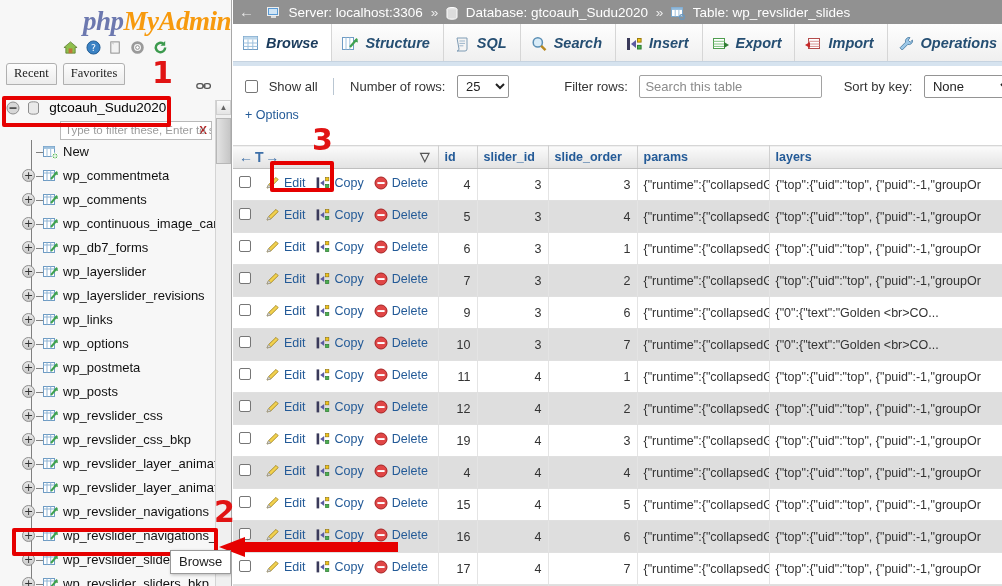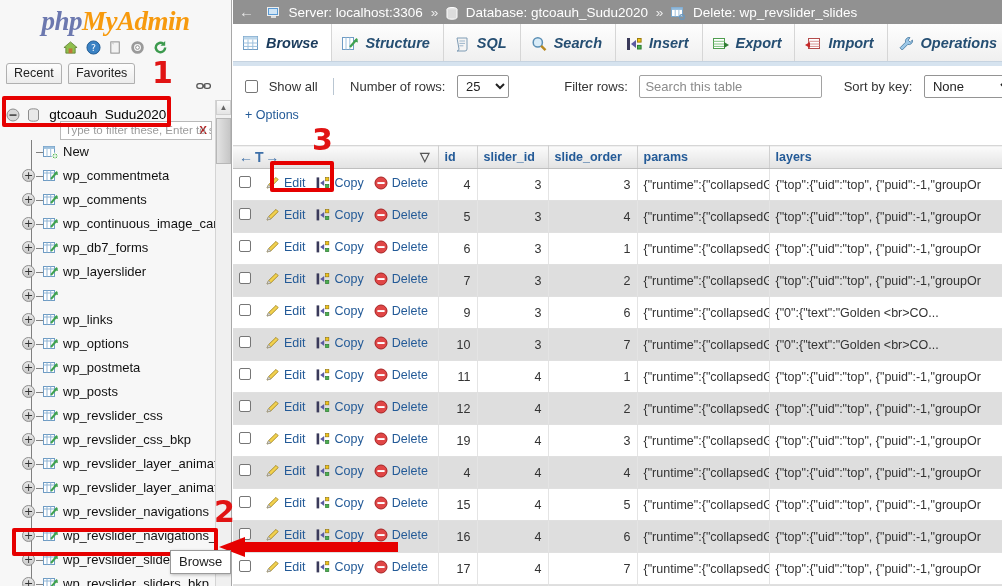--- a/index.html
+++ b/index.html
@@ -14,53 +14,52 @@
   #app { position: relative; width: 1002px; height: 586px; overflow: hidden; }
 
   
   #sidebar {
     position: absolute; left: 0; top: 0; width: 232px; height: 586px;
     background: #f7f7f7;
     border-right: 1px solid #a8a8a8;
     overflow: hidden;
   }
   #logo {
-    text-align: center;
+    text-align: right;
     padding: 6px 0 2px 0;
     font-family: "Liberation Serif", serif;
     font-size: 27px;
     font-style: italic;
     font-weight: bold;
     letter-spacing: -0.5px;
     white-space: nowrap;
   }
   #logo .php { color: #6c78af; }
   #logo .my  { color: #f79a0e; }
   #logo .admin { color: #f79a0e; }
   #iconrow { text-align: center; padding: 1px 0 4px 0; line-height: 1; }
   #iconrow span { display: inline-block; margin: 0 2px; vertical-align: middle; }
 
-  #tabsrow { padding: 2px 0 0 6px; }
+  #tabsrow { padding: 2px 0 0 6px; font-family: Liberation Serif, serif; }
   .mini-tab {
     display: inline-block;
     border: 1px solid #b0b0b0;
     background: linear-gradient(#fdfdfd,#ececec);
     border-radius: 3px 3px 0 0;
     padding: 2px 7px 3px 7px;
     font-size: 12.5px;
     color: #222;
     margin-right: 3px;
   }
   #linkicon { position:absolute; left:196px; top:80px; }
 
   #dbroot {
     position: absolute; left: 6px; top: 100px; width: 200px;
     white-space: nowrap;
     font-size: 13px;
-    margin-top: 7px;
   }
   #filterbox {
     position: absolute; left: 60px; top: 121px; width: 152px; height: 19px;
     border: 1px solid #b9b9b9; background: #fff;
     font-size: 11.5px; color: #9b9b9b;
     padding: 2px 4px; overflow: hidden; white-space: nowrap;
   }
   #filterbox .xmark { color:#b22222; font-weight:bold; float:right; }
 
   #treewrap {
@@ -383,20 +382,21 @@
           <span class="plus">+</span>
           <span class="hline"></span>
           <span class="ticon"><svg width="16" height="15" viewBox="0 0 16 15">
               <rect x="0.5" y="1.5" width="11" height="10" fill="#fff" stroke="#6f9cc4"></rect>
               <line x1="0.5" y1="4" x2="11.5" y2="4" stroke="#8fb4d4"></line>
               <line x1="4" y1="1.5" x2="4" y2="11.5" stroke="#8fb4d4"></line>
               <line x1="7.7" y1="1.5" x2="7.7" y2="11.5" stroke="#8fb4d4"></line>
               <path d="M8 10 L14 3" stroke="#3fa14f" stroke-width="2"></path>
               <polygon points="14,2 15,6 11,5" fill="#3fa14f"></polygon>
             </svg></span>
+          <span class="tlabel">wp_layerslider_revisions</span>
         </div>
         <div class="tnode">
           <span class="vline"></span>
           <span class="plus">+</span>
           <span class="hline"></span>
           <span class="ticon"><svg width="16" height="15" viewBox="0 0 16 15">
               <rect x="0.5" y="1.5" width="11" height="10" fill="#fff" stroke="#6f9cc4"></rect>
               <line x1="0.5" y1="4" x2="11.5" y2="4" stroke="#8fb4d4"></line>
               <line x1="4" y1="1.5" x2="4" y2="11.5" stroke="#8fb4d4"></line>
               <line x1="7.7" y1="1.5" x2="7.7" y2="11.5" stroke="#8fb4d4"></line>
@@ -592,21 +592,21 @@
       <span class="sep">»</span>
       <span class="bcico">
         <svg width="14" height="13" viewBox="0 0 14 13">
             <rect x="0.5" y="0.5" width="11" height="9" fill="#fff" stroke="#7aa7cc"></rect>
             <rect x="0.5" y="0.5" width="11" height="2.4" fill="#8fb8da"></rect>
             <line x1="4.2" y1="2.9" x2="4.2" y2="9.5" stroke="#9dc0dd"></line>
             <line x1="7.9" y1="2.9" x2="7.9" y2="9.5" stroke="#9dc0dd"></line>
             <circle cx="11" cy="10" r="2.4" fill="none" stroke="#6c96bb" stroke-width="1.2"></circle>
           </svg>
       </span>
-      <span>Delete: wp_revslider_slides</span>
+      <span>Table: wp_revslider_slides</span>
     </div>
 
     <div id="tabbar">
       
     <div class="tab active"><span class="tabico"><svg width="17" height="16" viewBox="0 0 17 16">
               <rect x="0.5" y="0.5" width="14" height="13" fill="#fff" stroke="#6f9cc4"></rect>
               <rect x="0.5" y="0.5" width="14" height="3" fill="#bcd6ea"></rect>
               <line x1="5" y1="3.5" x2="5" y2="13.5" stroke="#9dc0dd"></line>
               <line x1="9.8" y1="3.5" x2="9.8" y2="13.5" stroke="#9dc0dd"></line>
               <line x1="0.5" y1="7" x2="14.5" y2="7" stroke="#9dc0dd"></line>

